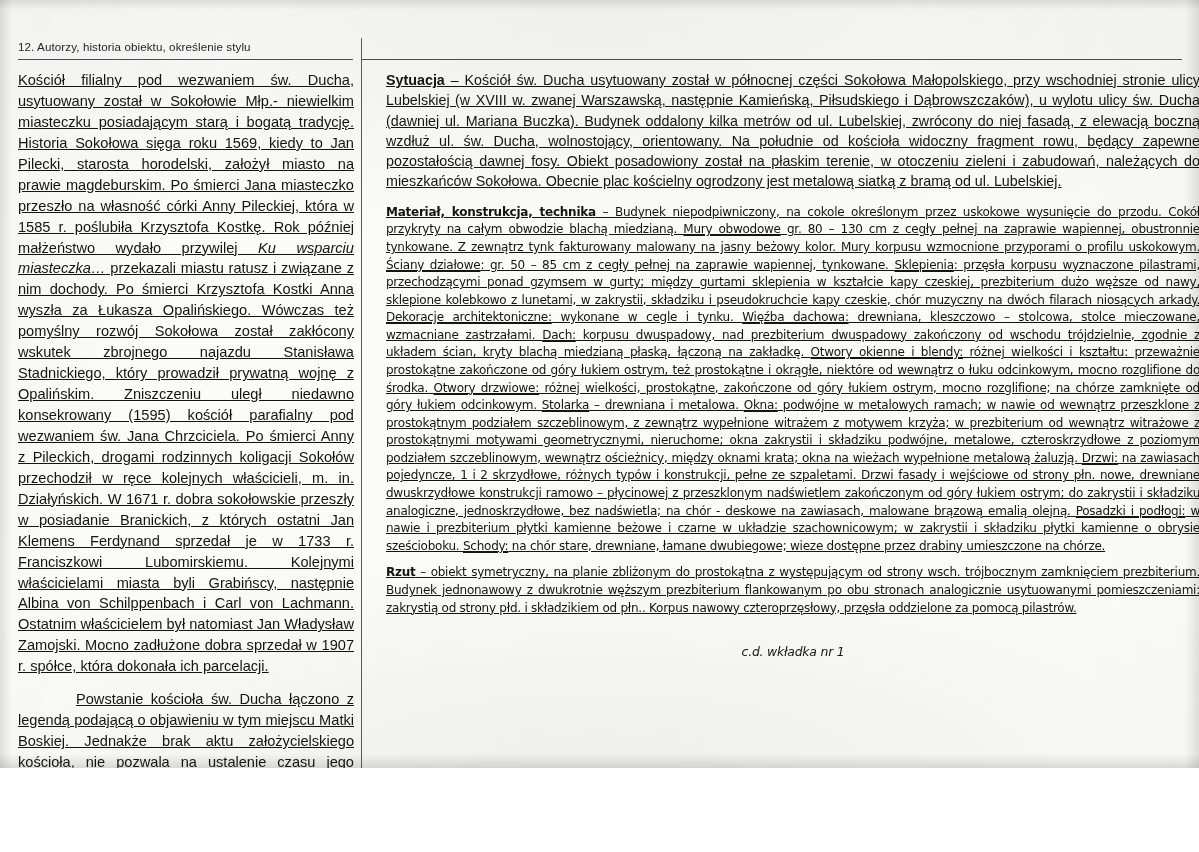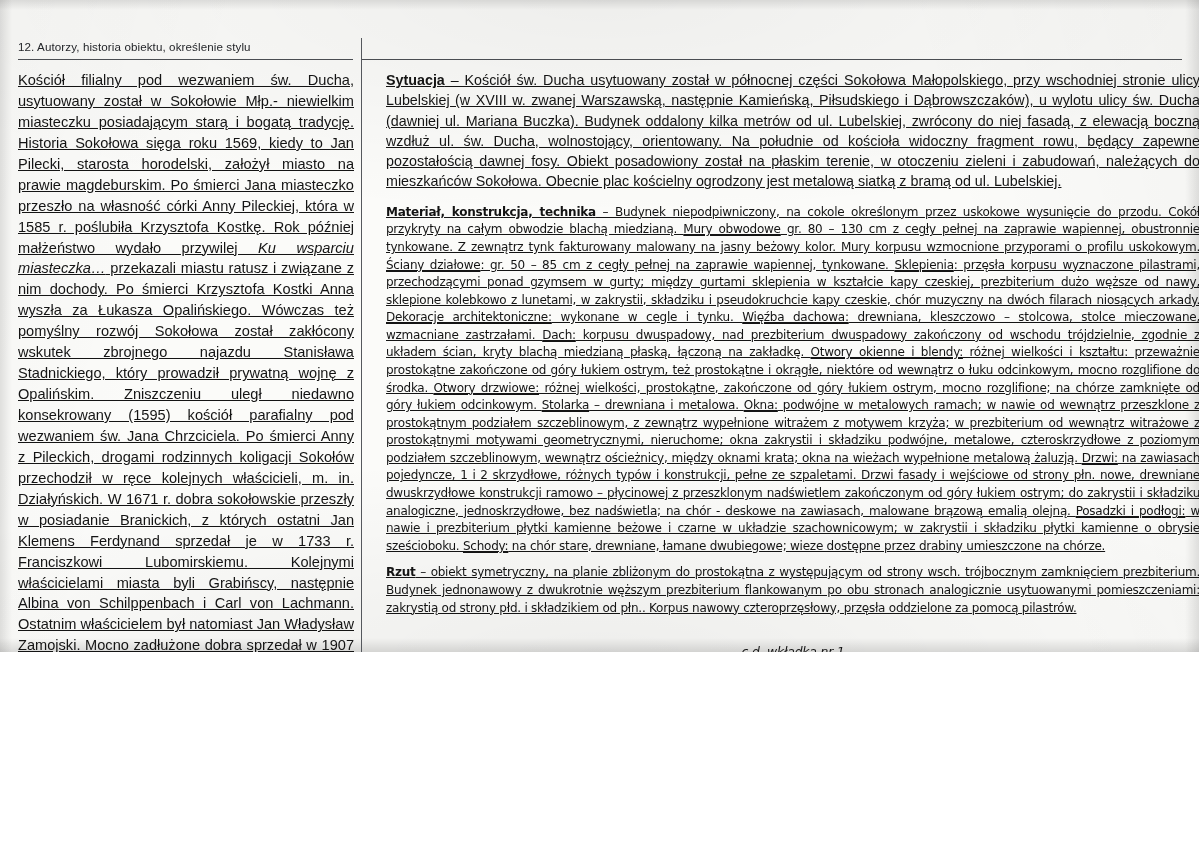--- a/index.html
+++ b/index.html
@@ -10,21 +10,21 @@
   }
 
   body {
     font-family: "Liberation Sans", sans-serif;
     color: #121212;
   }
 
   .page {
     position: relative;
     width: 1199px;
-    height: 652px;
+    height: 768px;
     overflow: hidden;
     background: #fbfbf9;
     background-image:
       linear-gradient(105deg, rgba(0,0,0,0.022) 0%, rgba(0,0,0,0) 18%),
       linear-gradient(255deg, rgba(0,0,0,0.028) 0%, rgba(0,0,0,0) 22%),
       radial-gradient(120% 60% at 50% 0%, rgba(0,0,0,0.05) 0%, rgba(0,0,0,0) 55%),
       radial-gradient(120% 55% at 50% 100%, rgba(0,0,0,0.05) 0%, rgba(0,0,0,0) 55%);
     box-sizing: border-box;
   }
 

